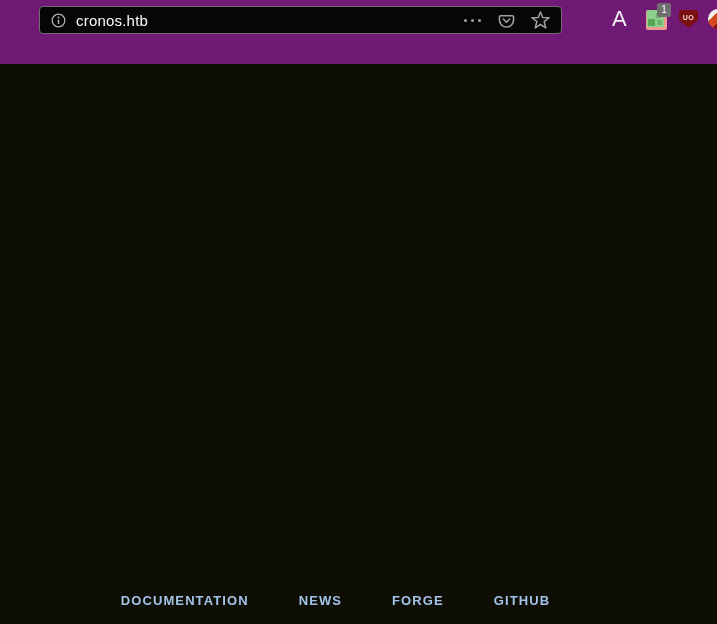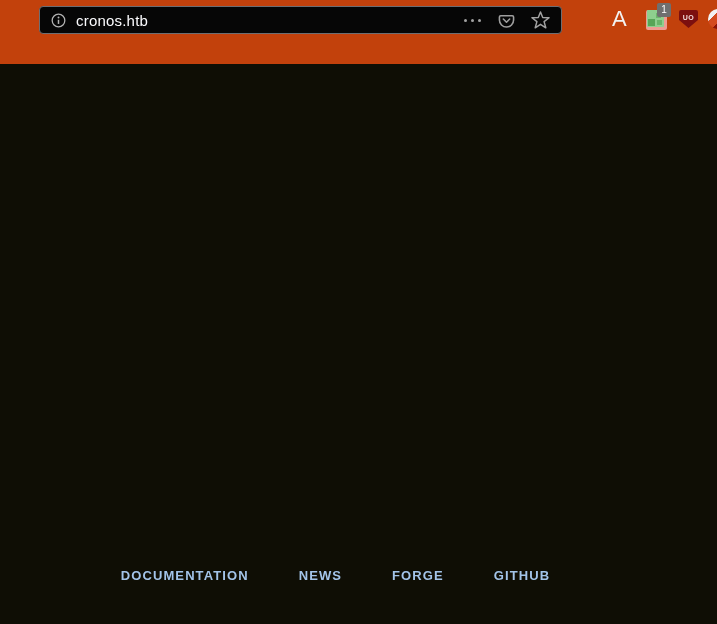--- a/index.html
+++ b/index.html
@@ -7,21 +7,21 @@
   body {
     position:relative;
     background:#020202;
     overflow:hidden;
     font-family:"Liberation Sans", sans-serif;
   }
 
   
   .chrome {
     position:absolute; left:0; top:0; width:717px; height:64px;
-    background:#c2410c;
+    background:#701a75;
   }
   .url-bar {
     position:absolute; left:39px; top:6px; width:523px; height:28px;
     background:#060606;
     border:1px solid #6e6e72;
     border-radius:4px;
     display:flex; align-items:center;
   }
   .info-icon { margin-left:11px; display:flex; align-items:center; }
   .url-text {
@@ -85,21 +85,21 @@
     position:absolute; left:0; top:380px; width:671px;
     text-align:center;
     color:#f5f5f3;
     font-family:"DejaVu Sans", sans-serif;
     font-weight:100;
     font-size:82px; line-height:82px;
     -webkit-text-stroke-width:5.5px;
     -webkit-text-stroke-color:#0f0e05;
   }
   .links-row {
-    position:absolute; left:0; top:505px; width:671px;
+    position:absolute; left:0; top:530px; width:671px;
     display:flex; justify-content:center;
     line-height:13px;
   }
   .links-row a {
     display:block;
     padding:0 25px;
     color:#a3c4e9;
     font-size:13px; font-weight:600;
     letter-spacing:1.1px;
     text-transform:uppercase;

